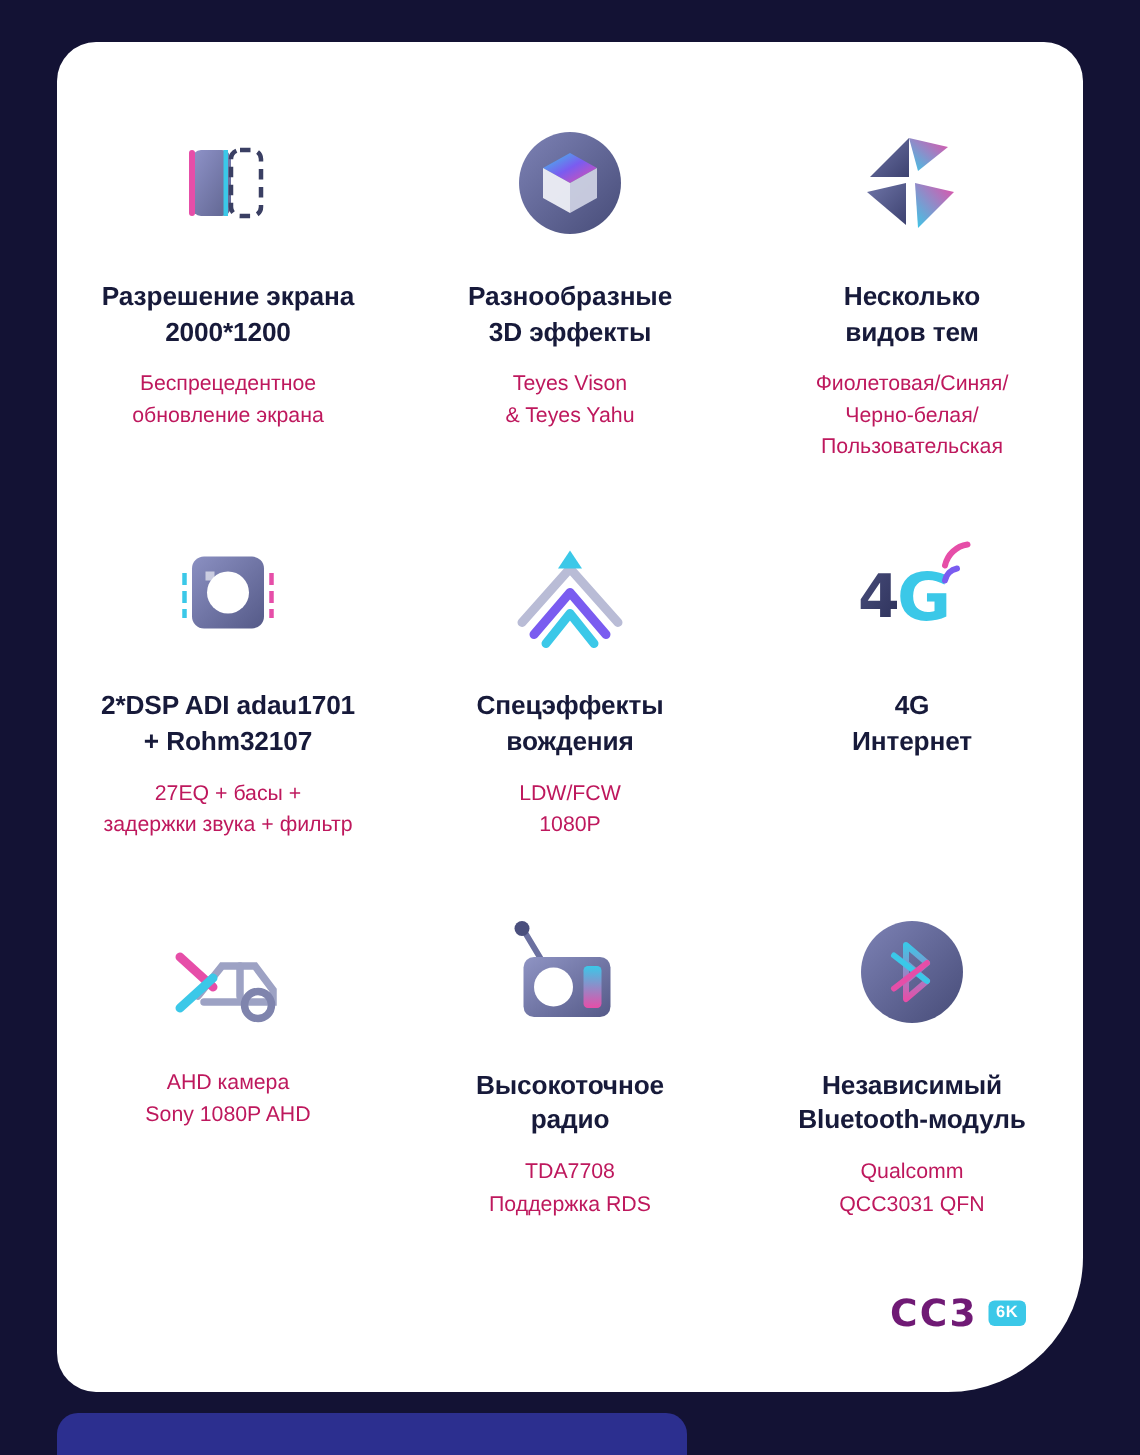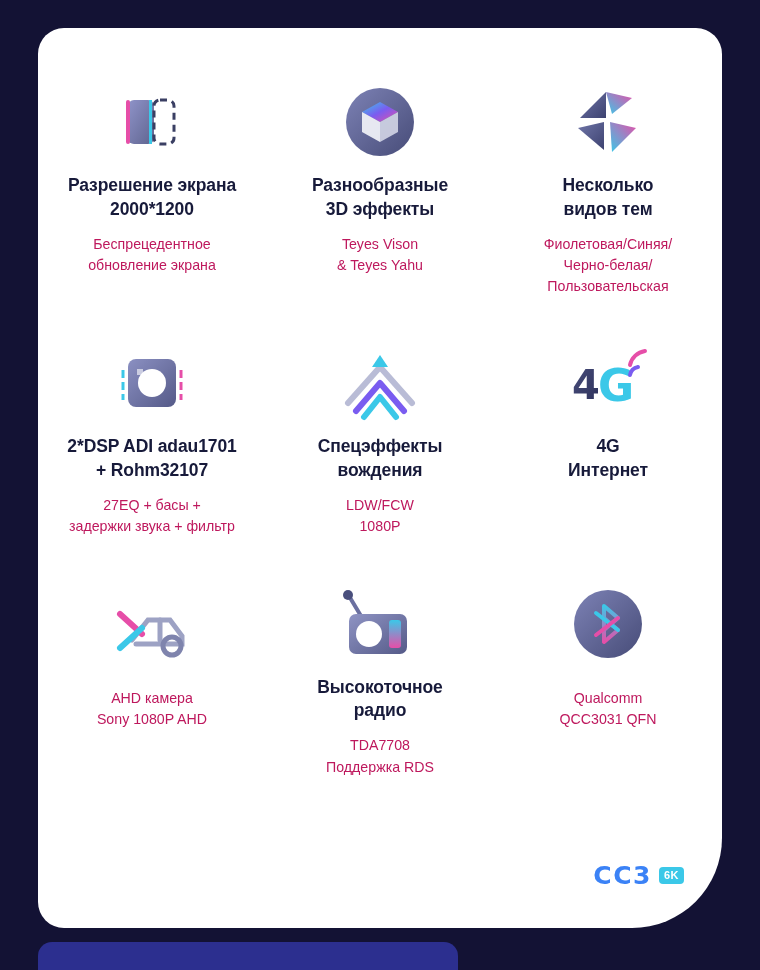--- a/index.html
+++ b/index.html
@@ -49,41 +49,41 @@
     height: 104px;
     display: flex;
     align-items: center;
     justify-content: center;
   }
   .title {
     font-size: 17.5px;
     font-weight: bold;
     color: #171A3A;
     line-height: 1.36;
-    margin-top: 0;
+    margin-top: 12px;
     letter-spacing: -0.1px;
   }
   .sub {
     font-size: 14.2px;
     color: #be185d;
     line-height: 1.5;
     margin-top: 12px;
   }
   .logo {
     position: absolute;
     right: 38px;
     bottom: 38px;
     display: flex;
     align-items: center;
     gap: 7px;
   }
   .logo-text {
     font-size: 25px;
     font-weight: bold;
-    color: #3b82f6;
+    color: #701a75;
     letter-spacing: 1.5px;
     font-family: "DejaVu Sans", sans-serif;
   }
   .logo-badge {
     font-size: 11px;
     font-weight: bold;
     color: #ffffff;
     background: #3bc8e8;
     border-radius: 4px;
     padding: 2px 5px 3px 5px;
@@ -292,20 +292,21 @@
                 <stop offset="0" stop-color="#3bc8e8"></stop>
                   <stop offset="1" stop-color="#e64ea8"></stop>
               </linearGradient>
             </defs>
             <circle cx="38" cy="38" r="34" fill="url(#g9)"></circle>
             <path d="M34 20 L48 32 L34 44 L34 20 Z M34 32 L48 44 L34 56 L34 32 Z" fill="none" stroke="url(#g9b)" stroke-width="4" stroke-linejoin="round"></path>
             <line x1="26" y1="27" x2="48" y2="44" stroke="#3bc8e8" stroke-width="4" stroke-linecap="round"></line>
             <line x1="26" y1="49" x2="48" y2="32" stroke="#e64ea8" stroke-width="4" stroke-linecap="round"></line>
           </svg>
         </div>
+        <div class="title">Независимый<br>Bluetooth-модуль</div>
         <div class="sub">Qualcomm<br>QCC3031 QFN</div>
       </div>
 
     </div>
 
     <div class="logo">
       <span class="logo-text">CC3</span>
       <span class="logo-badge">6K</span>
     </div>
   </div>

